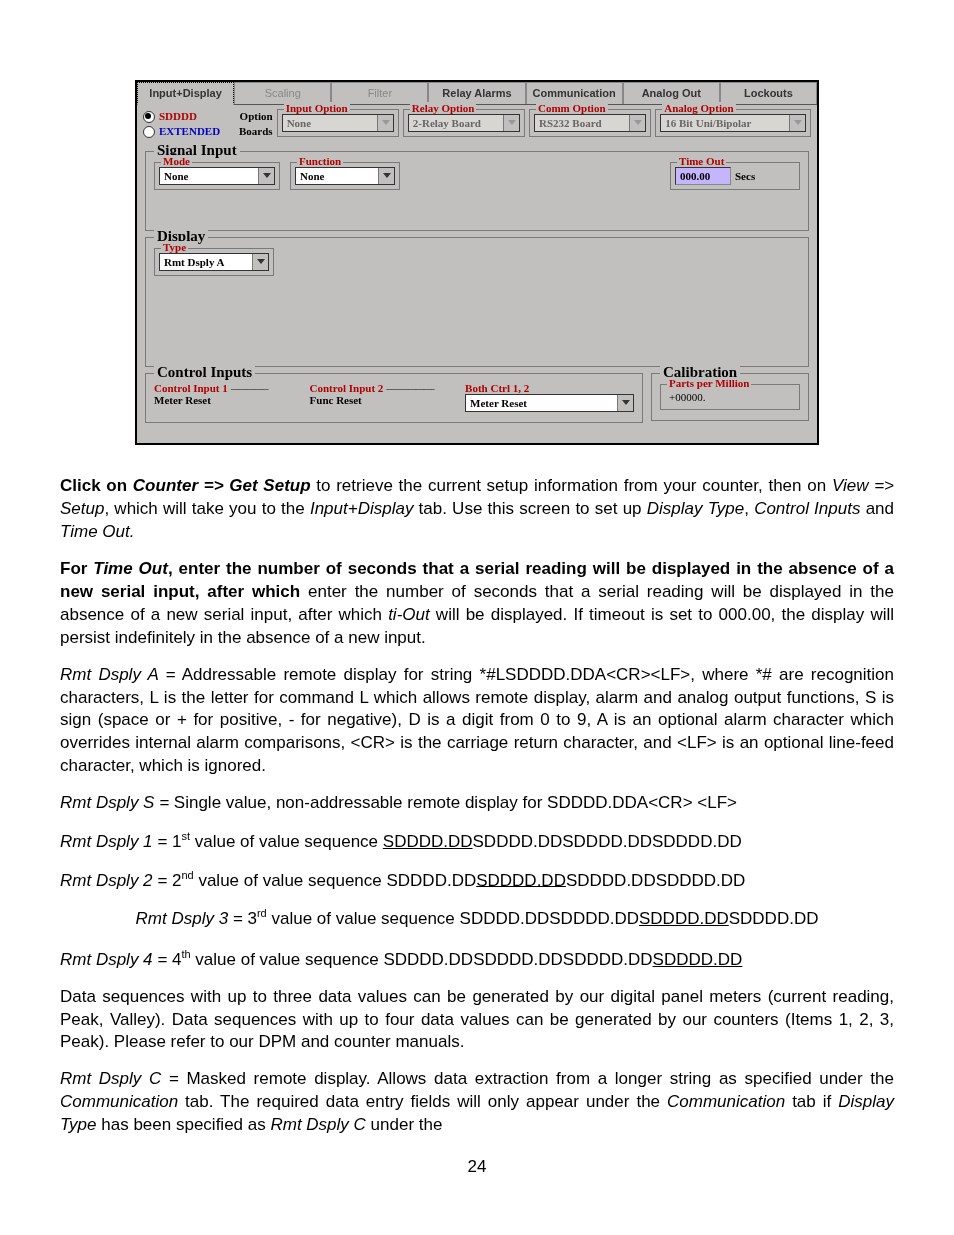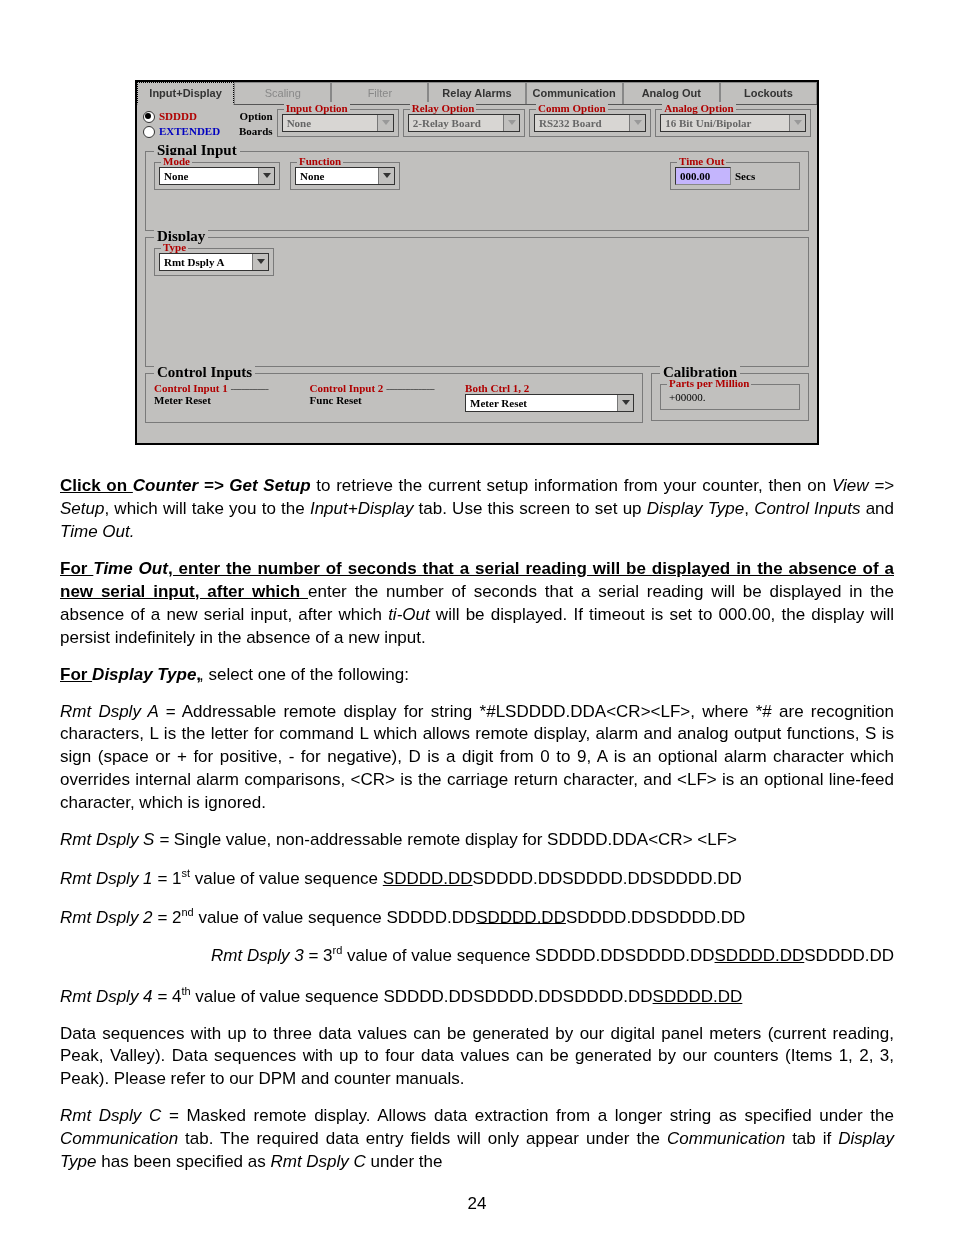--- a/index.html
+++ b/index.html
@@ -133,21 +133,21 @@
   .body-text {
     font-family: Arial, Helvetica, sans-serif;
     font-size: 17px;
     line-height: 1.35;
     text-align: justify;
     margin-top: 12px;
   }
   .body-text p { margin: 0 0 14px 0; }
   .bi { font-weight: bold; font-style: italic; }
   .i { font-style: italic; }
-  .b { font-weight: bold; text-decoration: underline; }
+  .b { font-weight: bold; }
   sup { font-size: 11px; }
   .u { text-decoration: underline; }
   .page-num { text-align:center;font-size:17px;margin-top:20px;}
   .seq-line { margin: 2px 0 6px 0; }
   .secs-label{font-size:11px;font-weight:bold;font-family:"Times New Roman",serif;margin-left:4px;}
   .calib-val{font-size:11px;font-family:"Times New Roman",serif;font-weight:normal;padding:2px 4px;}
   .ci-label{font-size:11px;font-weight:bold;font-family:"Times New Roman",serif;}
   .dashes{color:#555;letter-spacing:-1px;}
 </style>
 </head>
@@ -285,36 +285,33 @@
   <div class="body-text">
 
     <p>
       <span class="b">Click on </span><span class="bi">Counter =&gt; Get Setup</span><span> to retrieve the current setup information from your counter, then on </span><span class="i">View =&gt; Setup</span><span>, which will take you to the </span><span class="i">Input+Display</span><span> tab. Use this screen to set up </span><span class="i">Display Type</span><span>, </span><span class="i">Control Inputs</span><span> and </span><span class="i">Time Out.</span>
     </p>
 
     <p>
       <span class="b">For </span><span class="bi">Time Out</span><span class="b" style="font-weight:bold;">, enter the number of seconds that a serial reading will be displayed in the absence of a new serial input, after which </span><span> </span><span>enter the number of seconds that a serial reading will be displayed in the absence of a new serial input, after which </span><span class="i">ti-Out</span><span> will be displayed. If timeout is set to 000.00, the display will persist indefinitely in the absence of a new input.</span>
     </p>
 
-    <p style="text-align:left;">
-      <span class="b">For </span><span class="bi">Display Type</span><span class="b">,</span><span style="margin-left:-2px;">, select one of the following:</span>
-    </p>
 
     <p>
       <span class="i">Rmt Dsply A =</span><span> Addressable remote display for string *#LSDDDD.DDA&lt;CR&gt;&lt;LF&gt;, where *# are recognition characters, L is the letter for command L which allows remote display, alarm and analog output functions, S is sign (space or + for positive, - for negative), D is a digit from 0 to 9, A is an optional alarm character which overrides internal alarm comparisons, &lt;CR&gt; is the carriage return character, and &lt;LF&gt; is an optional line-feed character, which is ignored.</span>
     </p>
 
     <p style="text-align:left;">
       <span class="i">Rmt Dsply S =</span><span> Single value, non-addressable remote display for SDDDD.DDA&lt;CR&gt; &lt;LF&gt;</span>
     </p>
 
     <div id="seq-holder">
         <p class="seq-line" style="text-align: left;"><span class="i">Rmt Dsply 1 = </span>1<sup>st</sup> value of value sequence <span class="u">SDDDD.DD</span>SDDDD.DDSDDDD.DDSDDDD.DD</p>
         <p class="seq-line" style="text-align: left;"><span class="i">Rmt Dsply 2 = </span>2<sup>nd</sup> value of value sequence SDDDD.DD<span class="u">SDDDD.DD</span>SDDDD.DDSDDDD.DD</p>
-        <p class="seq-line" style="text-align: right;"><span class="i">Rmt Dsply 3 = </span>3<sup>rd</sup> value of value sequence SDDDD.DDSDDDD.DD<span class="u">SDDDD.DD</span>SDDDD.DD</p>
+        <p class="seq-line" style="text-align: center;"><span class="i">Rmt Dsply 3 = </span>3<sup>rd</sup> value of value sequence SDDDD.DDSDDDD.DD<span class="u">SDDDD.DD</span>SDDDD.DD</p>
         <p class="seq-line" style="text-align: left; margin-top: 16px;"><span class="i">Rmt Dsply 4 = </span>4<sup>th</sup> value of value sequence SDDDD.DDSDDDD.DDSDDDD.DD<span class="u">SDDDD.DD</span></p>
       </div>
 
     <p>Data sequences with up to three data values can be generated by our digital panel meters (current reading, Peak, Valley). Data sequences with up to four data values can be generated by our counters (Items 1, 2, 3, Peak). Please refer to our DPM and counter manuals.</p>
 
     <p>
       <span class="i">Rmt Dsply C =</span><span> Masked remote display. Allows data extraction from a longer string as specified under the </span><span class="i">Communication</span><span> tab. The required data entry fields will only appear under the </span><span class="i">Communication</span><span> tab if </span><span class="i">Display Type</span><span> has been specified as </span><span class="i">Rmt Dsply C</span><span> under the</span>
     </p>
 
   </div>

